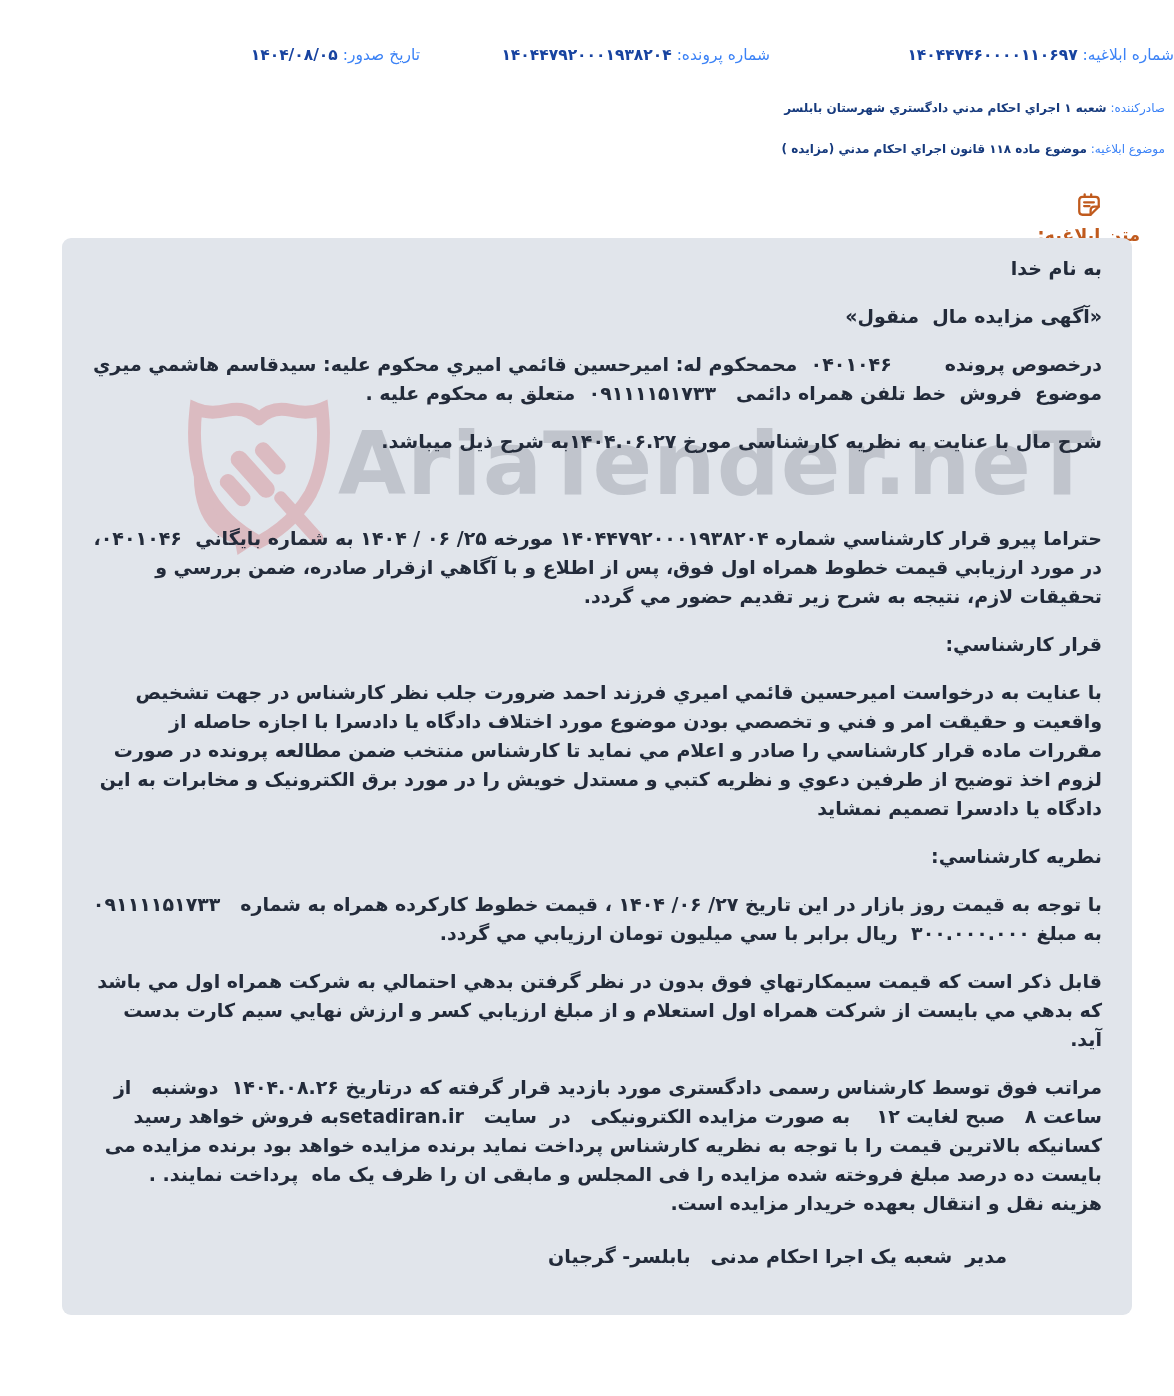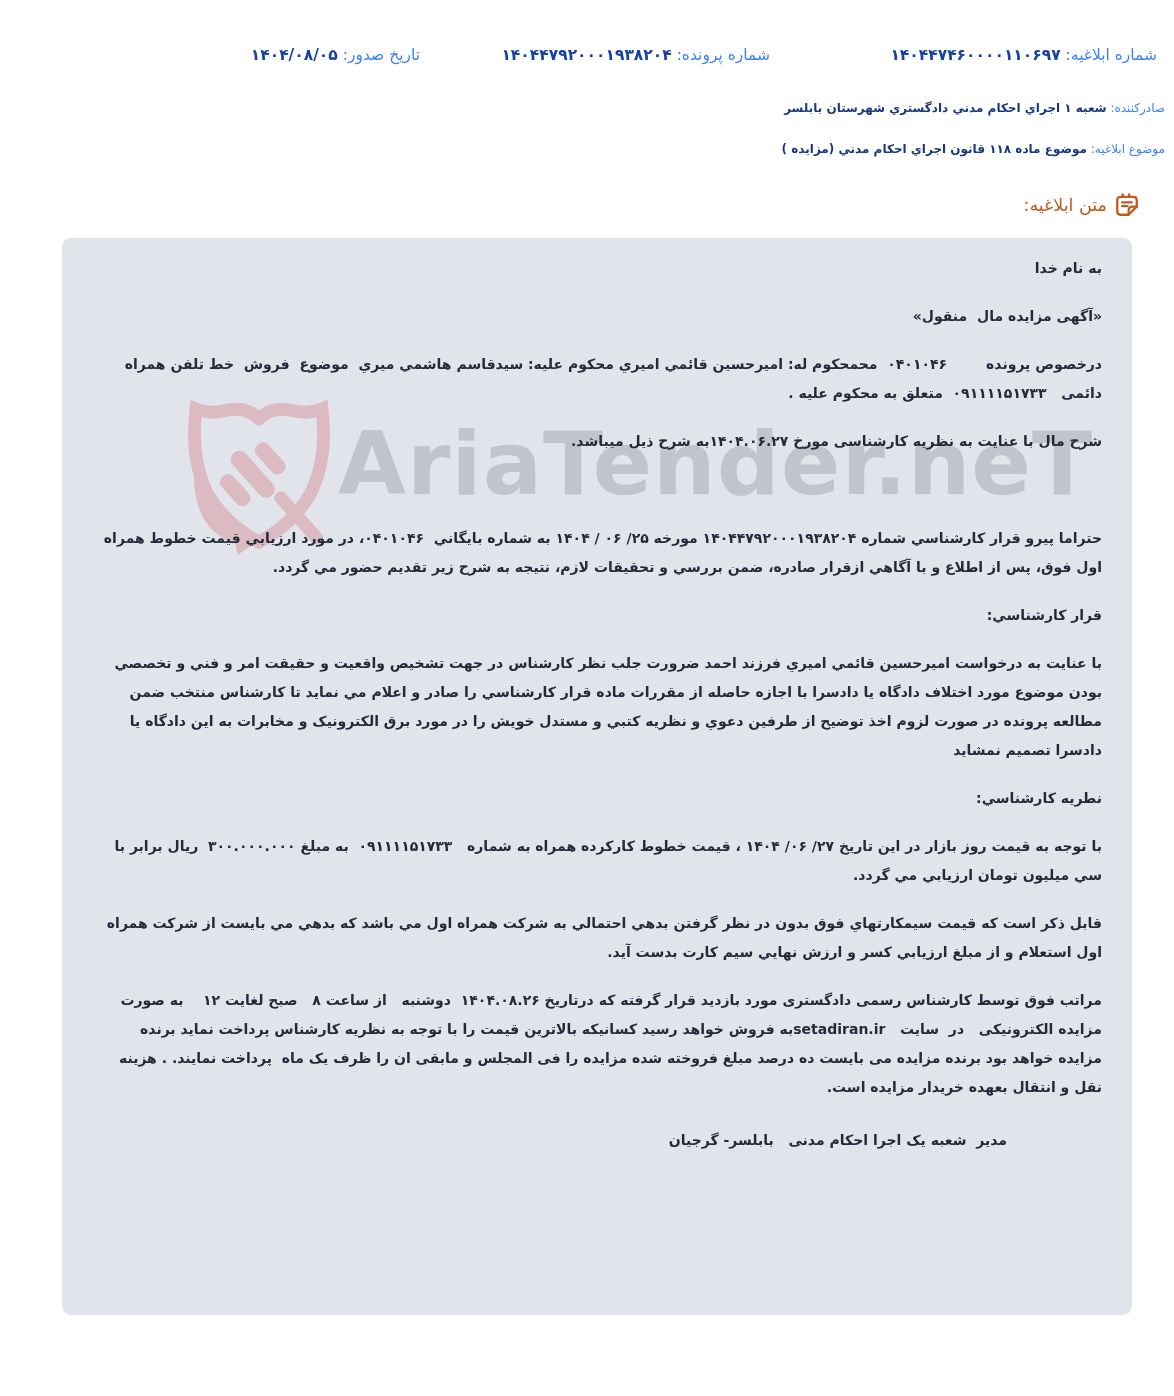--- a/index.html
+++ b/index.html
@@ -6,47 +6,47 @@
   body{
     position:relative;
     width:1174px;height:1396px;
     background:#ffffff;
     font-family:"DejaVu Sans", sans-serif;
     direction:rtl;
     overflow:hidden;
   }
   
   .meta-field{position:absolute;top:46px;font-size:15.5px;white-space:nowrap;}
-  .f-notice{right:17px;}
+  .f-notice{right:0;}
   .f-case{right:404px;}
   .f-date{right:754px;}
   .meta-label{color:#3b82f6;font-weight:normal;}
   .meta-value{color:#1743a0;font-weight:bold;}
   .row-line{position:absolute;font-size:12px;white-space:nowrap;right:9px;}
   .row-issuer{top:101px;}
   .row-subject{top:142px;}
   .row-line .meta-value{color:#163a7d;}
   
   .body-heading{
     position:absolute;top:192px;right:34px;
     display:flex;align-items:center;gap:7px;
-    color:#c05a1d;font-weight:normal;font-size:17.5px;
+    color:#c05a1d;font-weight:bold;font-size:17.5px;flex-direction:column;
   }
   .body-heading svg{flex:0 0 auto;}
   
   .notice-box{
     position:absolute;top:238px;left:62px;
     width:1070px;height:1077px;
     background:#e1e5eb;border-radius:9px;
     padding:16px 30px;box-sizing:border-box;
   }
   .notice-box p{
     position:relative;z-index:1;
     margin:0 0 19px;
-    font-size:14px;line-height:29px;
+    font-size:19px;line-height:29px;
     font-weight:bold;color:#232b3a;
     white-space:pre-wrap;
     text-align:right;
   }
   p.gap-before{margin-top:68px;}
   p.signature{margin-top:24px;margin-left:0;margin-right:95px;}
   
   .watermark-text{
     position:absolute;top:182px;left:276px;z-index:0;
     direction:ltr;line-height:1;

